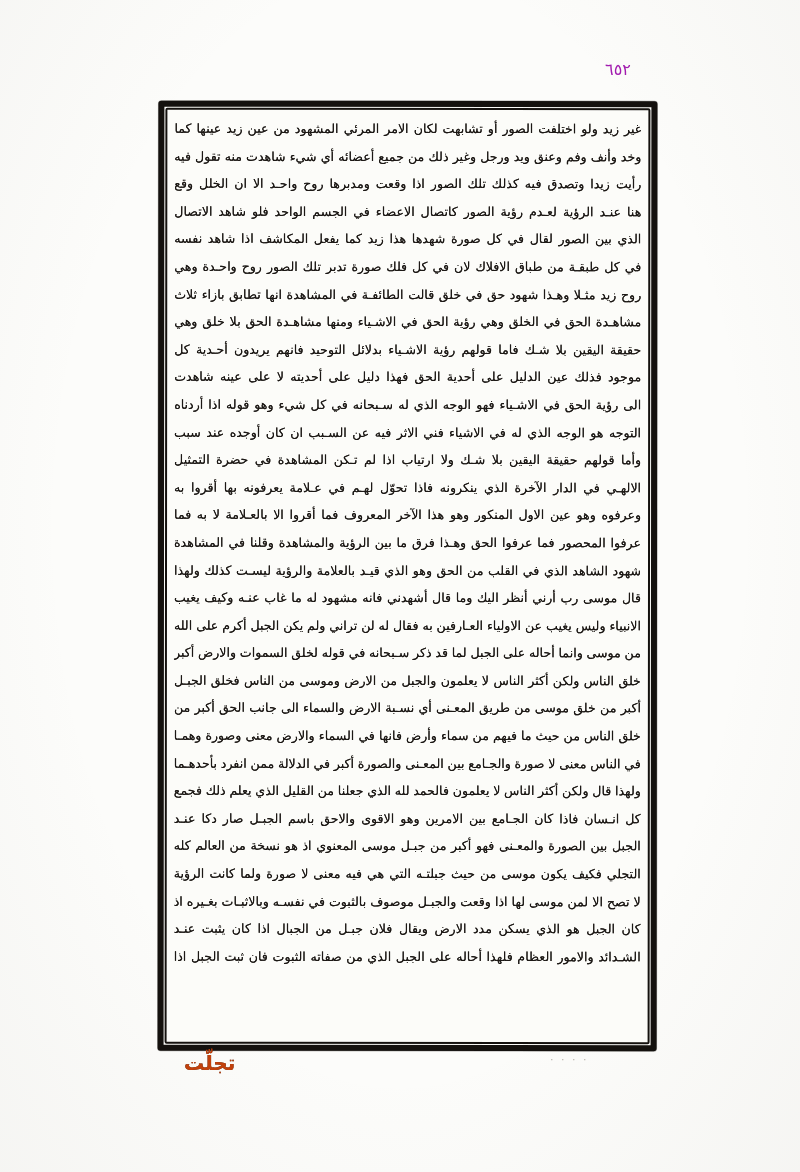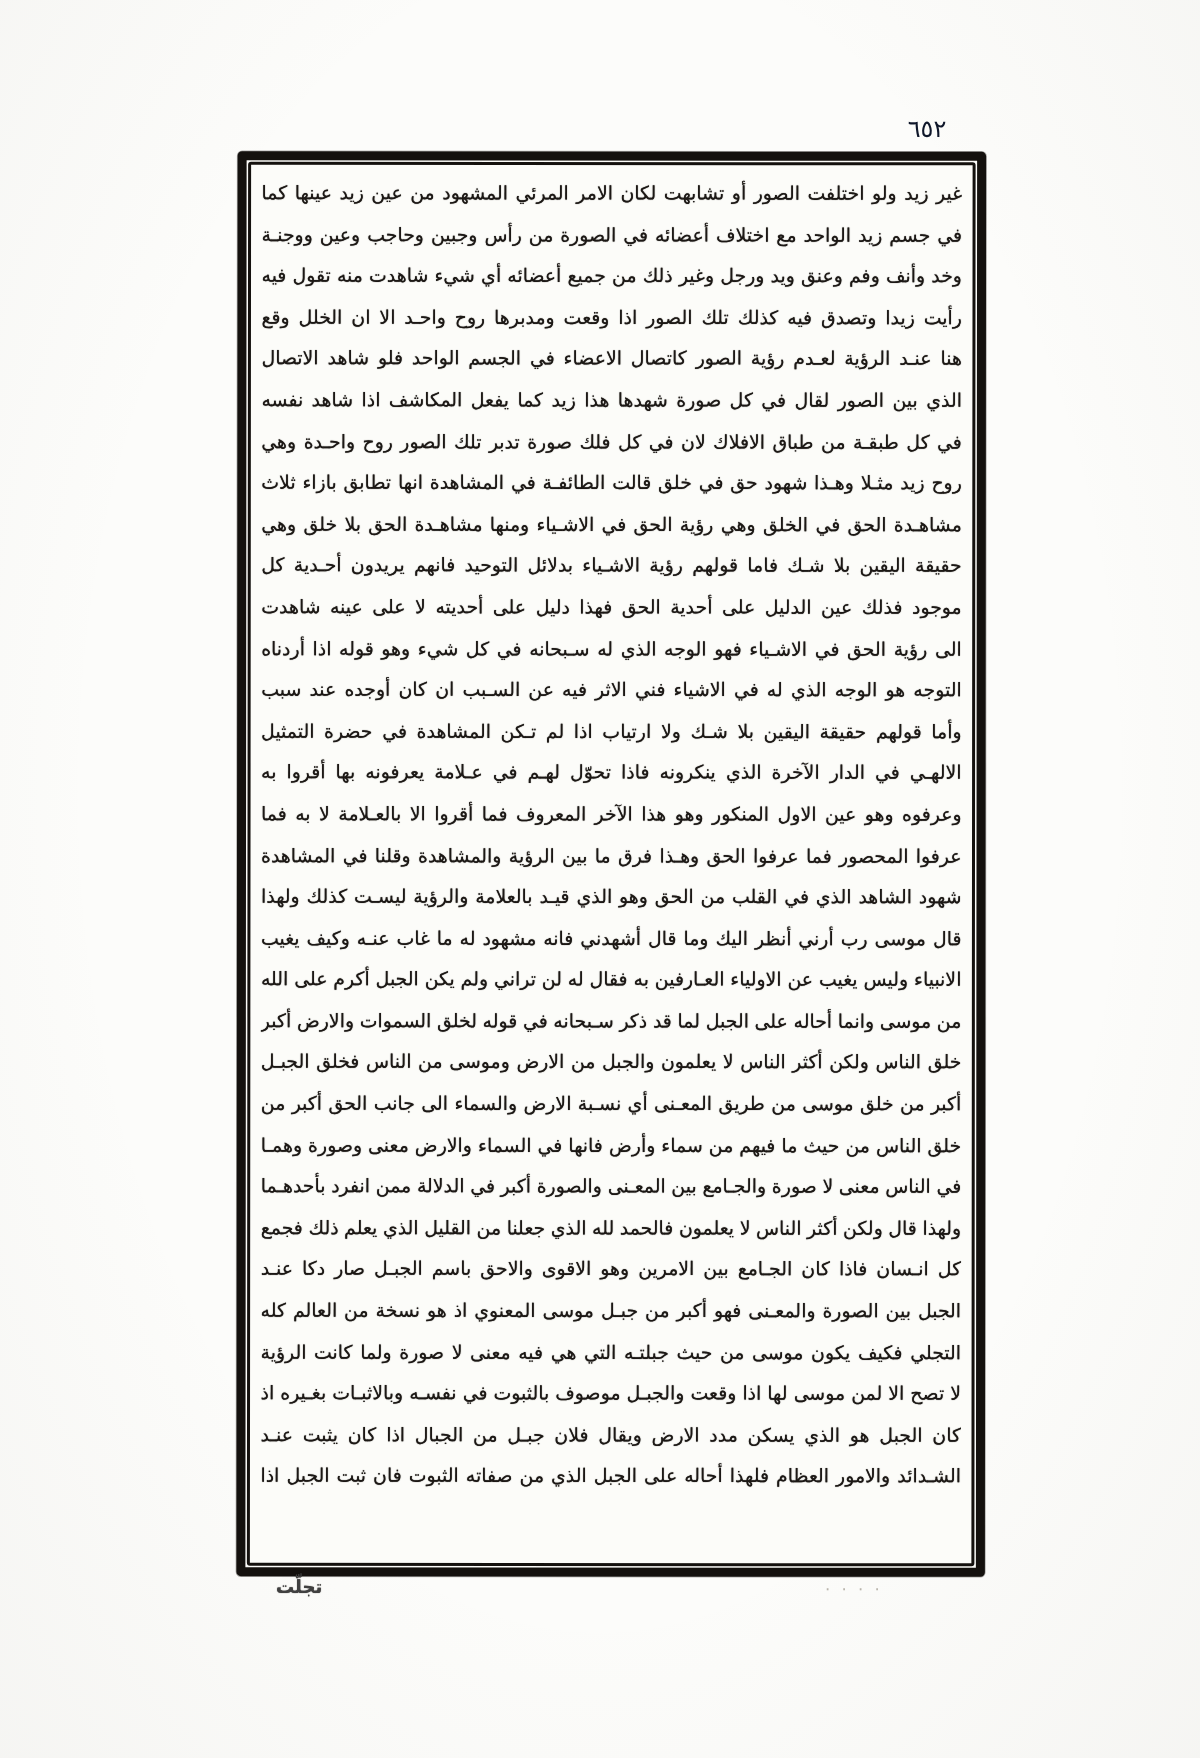--- a/index.html
+++ b/index.html
@@ -20,25 +20,24 @@
     inset: 0;
     background:
       radial-gradient(ellipse at 50% 45%, rgba(255,255,255,0) 60%, rgba(120,115,105,0.05) 100%);
   }
   .folio-number {
     position: absolute;
     left: 596px;
     top: 60px;
     width: 44px;
     font-size: 16px;
-    color: #0f172a;
+    color: #a21caf;
     text-align: center;
     direction: rtl;
     letter-spacing: 1px;
-    margin-top: 16px;
   }
   .frame {
     position: absolute;
     left: 158px;
     top: 101px;
     width: 487px;
     height: 938px;
     border: 6px solid #14110e;
     border-radius: 3px;
     box-shadow: 0 0 0 0.5px rgba(20,17,14,0.35);
@@ -71,23 +70,23 @@
     text-align-last: justify;
     text-justify: inter-word;
     white-space: normal;
     text-shadow: 0 0 0.6px rgba(28,24,21,0.9);
     word-spacing: -0.5px;
   }
   .catchword {
     position: absolute;
     left: 184px;
     top: 1051px;
-    font-size: 12px;
+    font-size: 20px;
     font-weight: bold;
-    color: #404040;
+    color: #c2410c;
     direction: rtl;
     text-shadow: 0 0 0.6px rgba(28,24,21,0.9);
     text-align: center;
   }
   .scan-speck {
     position: absolute;
     color: #b9b4ab;
     font-size: 11px;
     letter-spacing: 2px;
     user-select: none;
@@ -98,21 +97,20 @@
 <body>
 
 <div class="paper"></div>
 
 <div class="folio-number">٦٥٢</div>
 
 <div class="frame">
   <div class="frame-inner-line"></div>
   <div class="text-block">
       <div class="text-line">غير زيد ولو اختلفت الصور أو تشابهت لكان الامر المرئي المشهود من عين زيد عينها كما تقول</div>
-      <div class="text-line">في جسم زيد الواحد مع اختلاف أعضائه في الصورة من رأس وجبين وحاجب وعين ووجنـة</div>
       <div class="text-line">وخد وأنف وفم وعنق ويد ورجل وغير ذلك من جميع أعضائه أي شيء شاهدت منه تقول فيه</div>
       <div class="text-line">رأيت زيدا وتصدق فيه كذلك تلك الصور اذا وقعت ومدبرها روح واحـد الا ان الخلل وقع</div>
       <div class="text-line">هنا عنـد الرؤية لعـدم رؤية الصور كاتصال الاعضاء في الجسم الواحد فلو شاهد الاتصال</div>
       <div class="text-line">الذي بين الصور لقال في كل صورة شهدها هذا زيد كما يفعل المكاشف اذا شاهد نفسه</div>
       <div class="text-line">في كل طبقـة من طباق الافلاك لان في كل فلك صورة تدبر تلك الصور روح واحـدة وهي</div>
       <div class="text-line">روح زيد مثـلا وهـذا شهود حق في خلق قالت الطائفـة في المشاهدة انها تطابق بازاء ثلاث</div>
       <div class="text-line">مشاهـدة الحق في الخلق وهي رؤية الحق في الاشـياء ومنها مشاهـدة الحق بلا خلق وهي</div>
       <div class="text-line">حقيقة اليقين بلا شـك فاما قولهم رؤية الاشـياء بدلائل التوحيد فانهم يريدون أحـدية كل</div>
       <div class="text-line">موجود فذلك عين الدليل على أحدية الحق فهذا دليل على أحديته لا على عينه شاهدت اشارتهم</div>
       <div class="text-line">الى رؤية الحق في الاشـياء فهو الوجه الذي له سـبحانه في كل شيء وهو قوله اذا أردناه فذلك</div>

